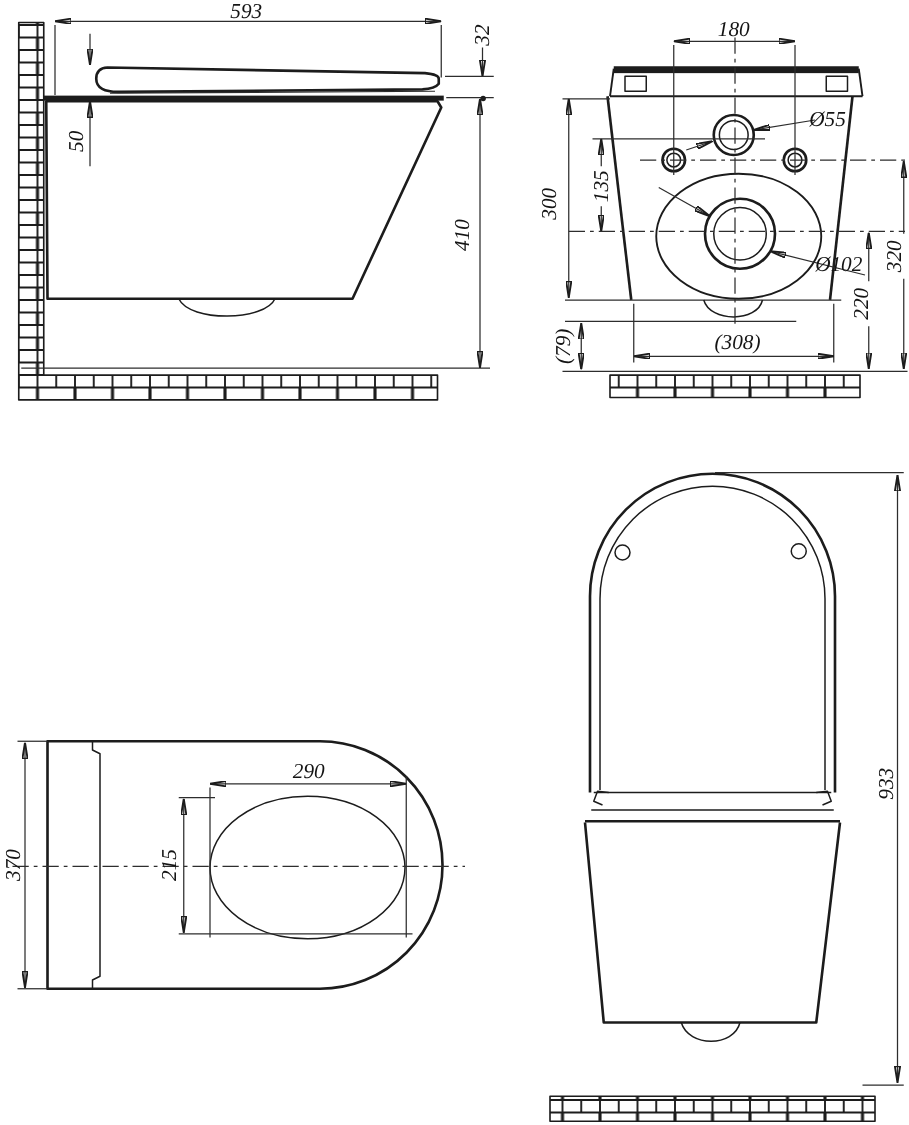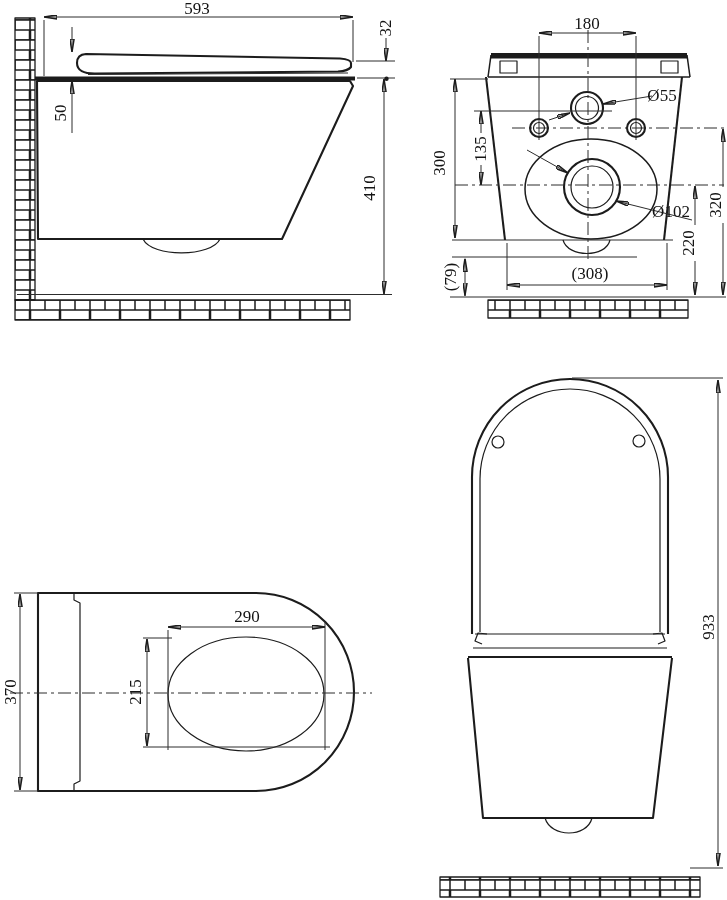--- a/index.html
+++ b/index.html
@@ -1,16 +1,16 @@
 <!DOCTYPE html>
 <html><head>
 <meta charset="utf-8">
 <style>
   html,body{margin:0;padding:0;background:#ffffff;}
-  .canvas{width:727px;height:900px;background:#fff;position:relative;overflow:hidden;}
+  .canvas{width:727px;height:900px;background:#fff;position:relative;overflow:hidden;font-style:italic;}
   
   .draw line,.draw path,.draw rect,.draw circle,.draw ellipse{
     stroke:#1c1c1c;stroke-width:1.5;fill:none;stroke-linecap:butt;stroke-linejoin:round;}
   .draw .thin{stroke:#2d2d2d;stroke-width:1;}
   .draw .med{stroke-width:1.2;}
   .draw .thk{stroke-width:2.1;}
   .draw .solid{fill:#1c1c1c;stroke:none;}
   .draw .cl{stroke:#2d2d2d;stroke-width:1;stroke-dasharray:13 4 3 4;}
   .draw .brickfill{fill:url(#brick);stroke:#1c1c1c;stroke-width:1.3;}
   .pat{stroke:#2e2e2e;stroke-width:1;fill:none;}

